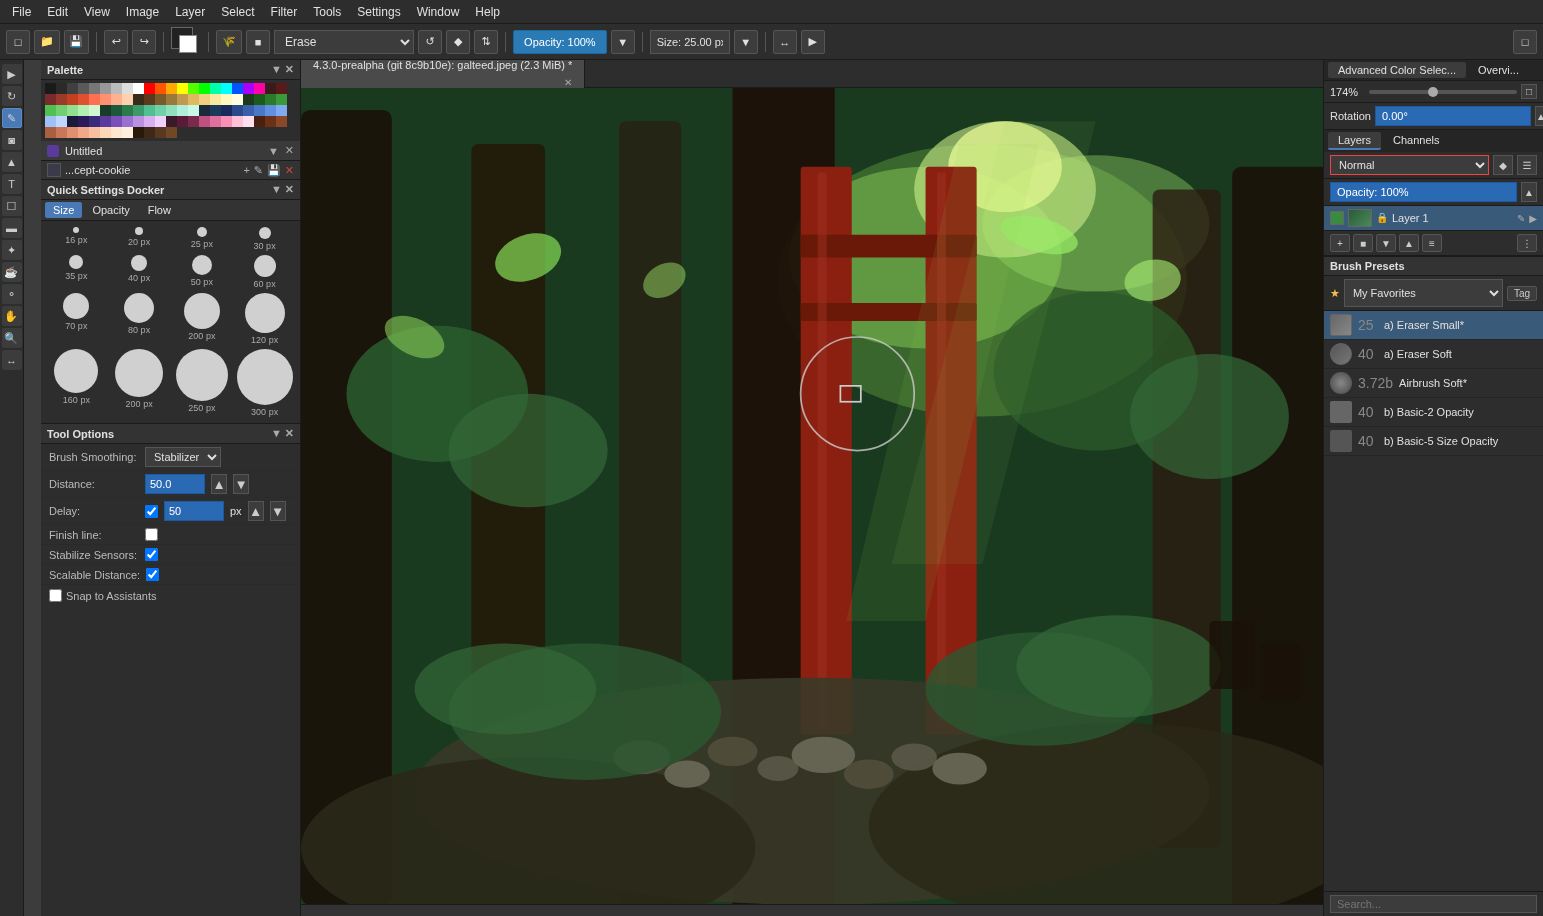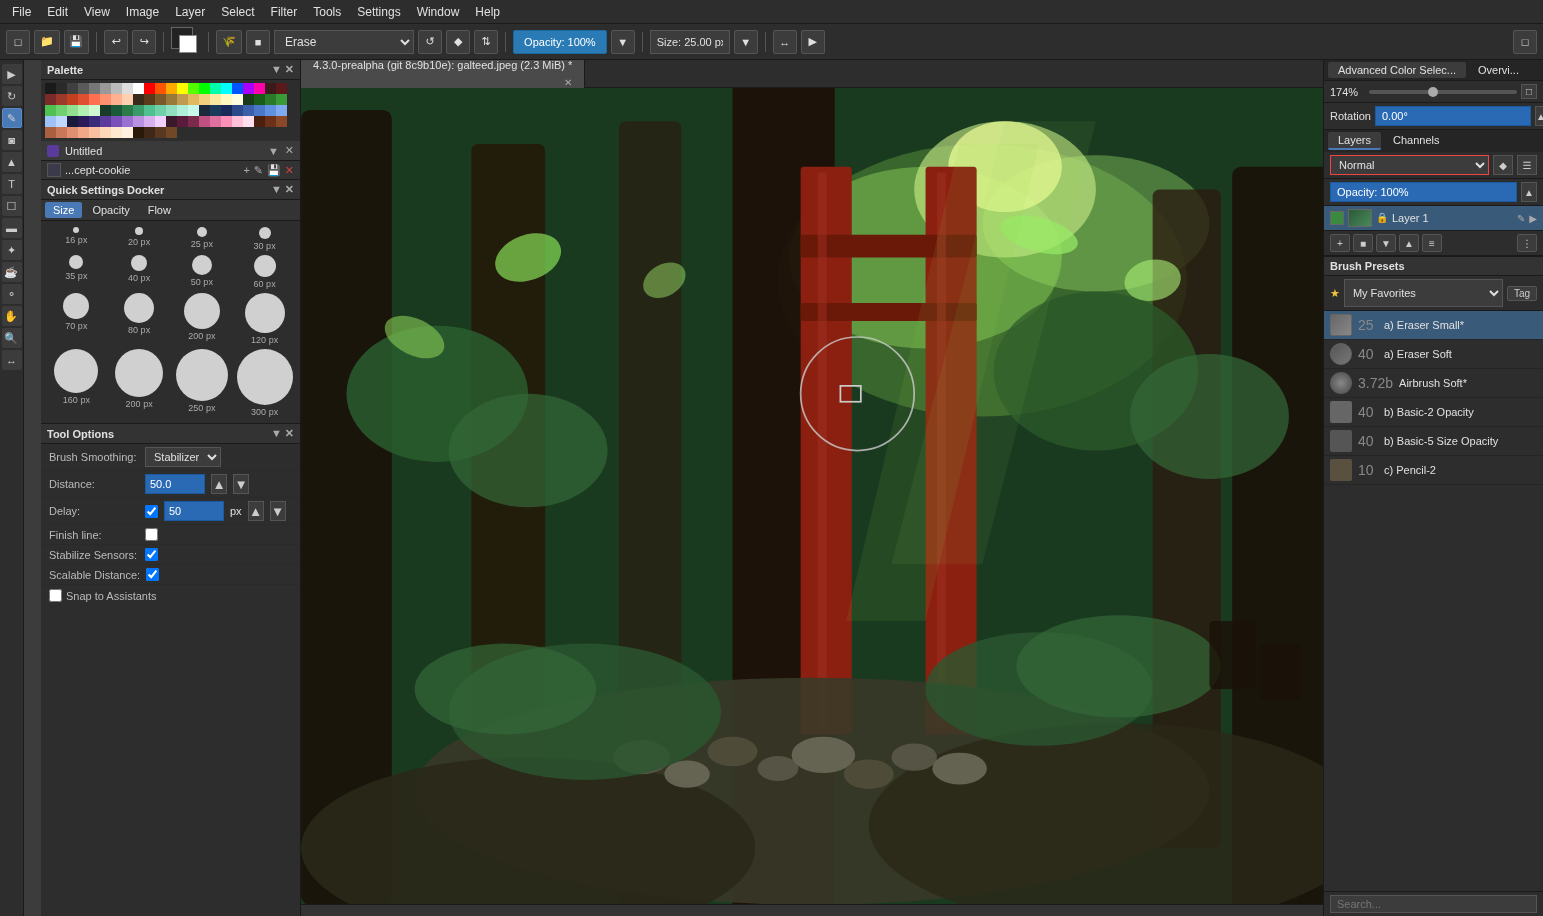--- a/index.html
+++ b/index.html
@@ -1011,25 +1011,20 @@
         <div class="brush-preset-item">
           <div class="bp-icon" style="width:22px;height:22px;background:#666;border-radius:2px;"></div>
           <span class="bp-num">40</span>
           <span>b) Basic-2 Opacity</span>
         </div>
         <div class="brush-preset-item">
           <div class="bp-icon" style="width:22px;height:22px;background:#555;border-radius:2px;"></div>
           <span class="bp-num">40</span>
           <span>b) Basic-5 Size Opacity</span>
         </div>
-        <div class="brush-preset-item">
-          <div class="bp-icon" style="width:22px;height:22px;background:#5a5040;border-radius:2px;"></div>
-          <span class="bp-num">10</span>
-          <span>c) Pencil-2</span>
-        </div>
       </div>
       <div class="bp-search-row">
         <input class="bp-search" type="text" placeholder="Search..." style="">
       </div>
     </div>
 
   </div>
 
 </div>
 

